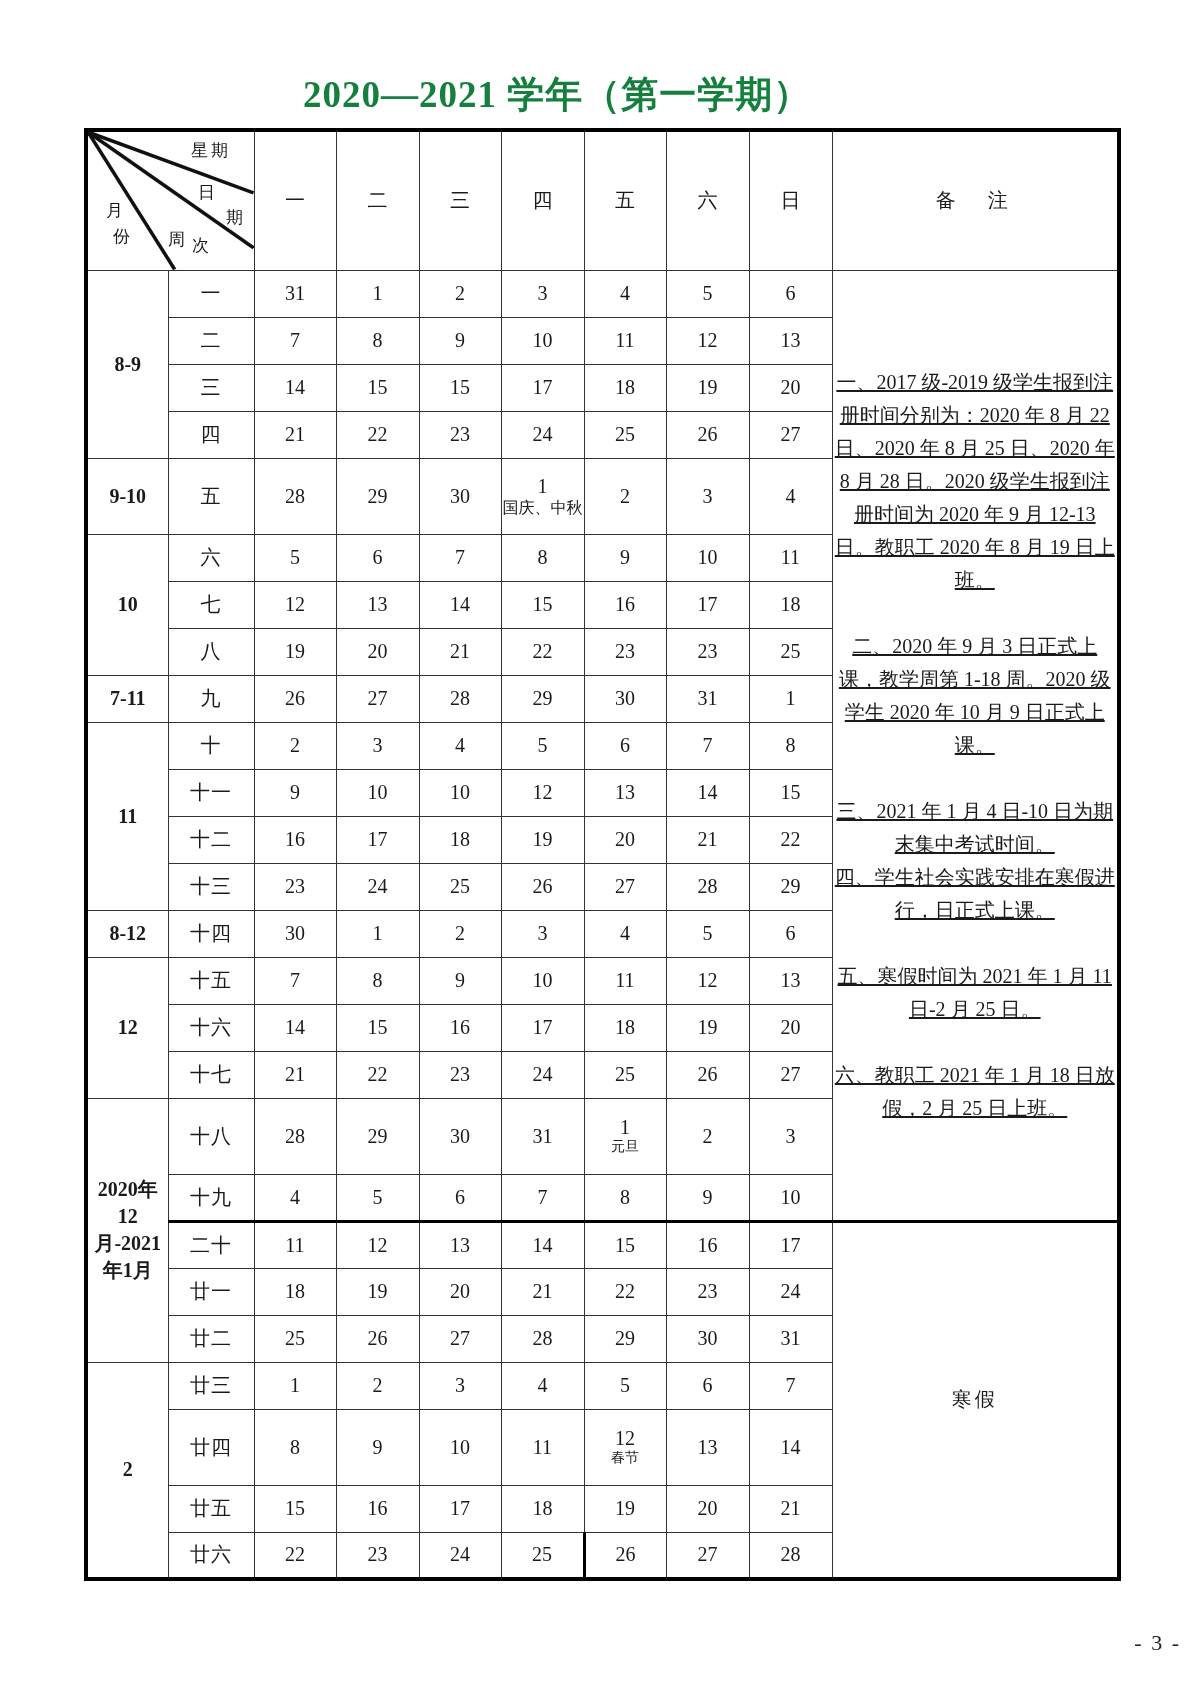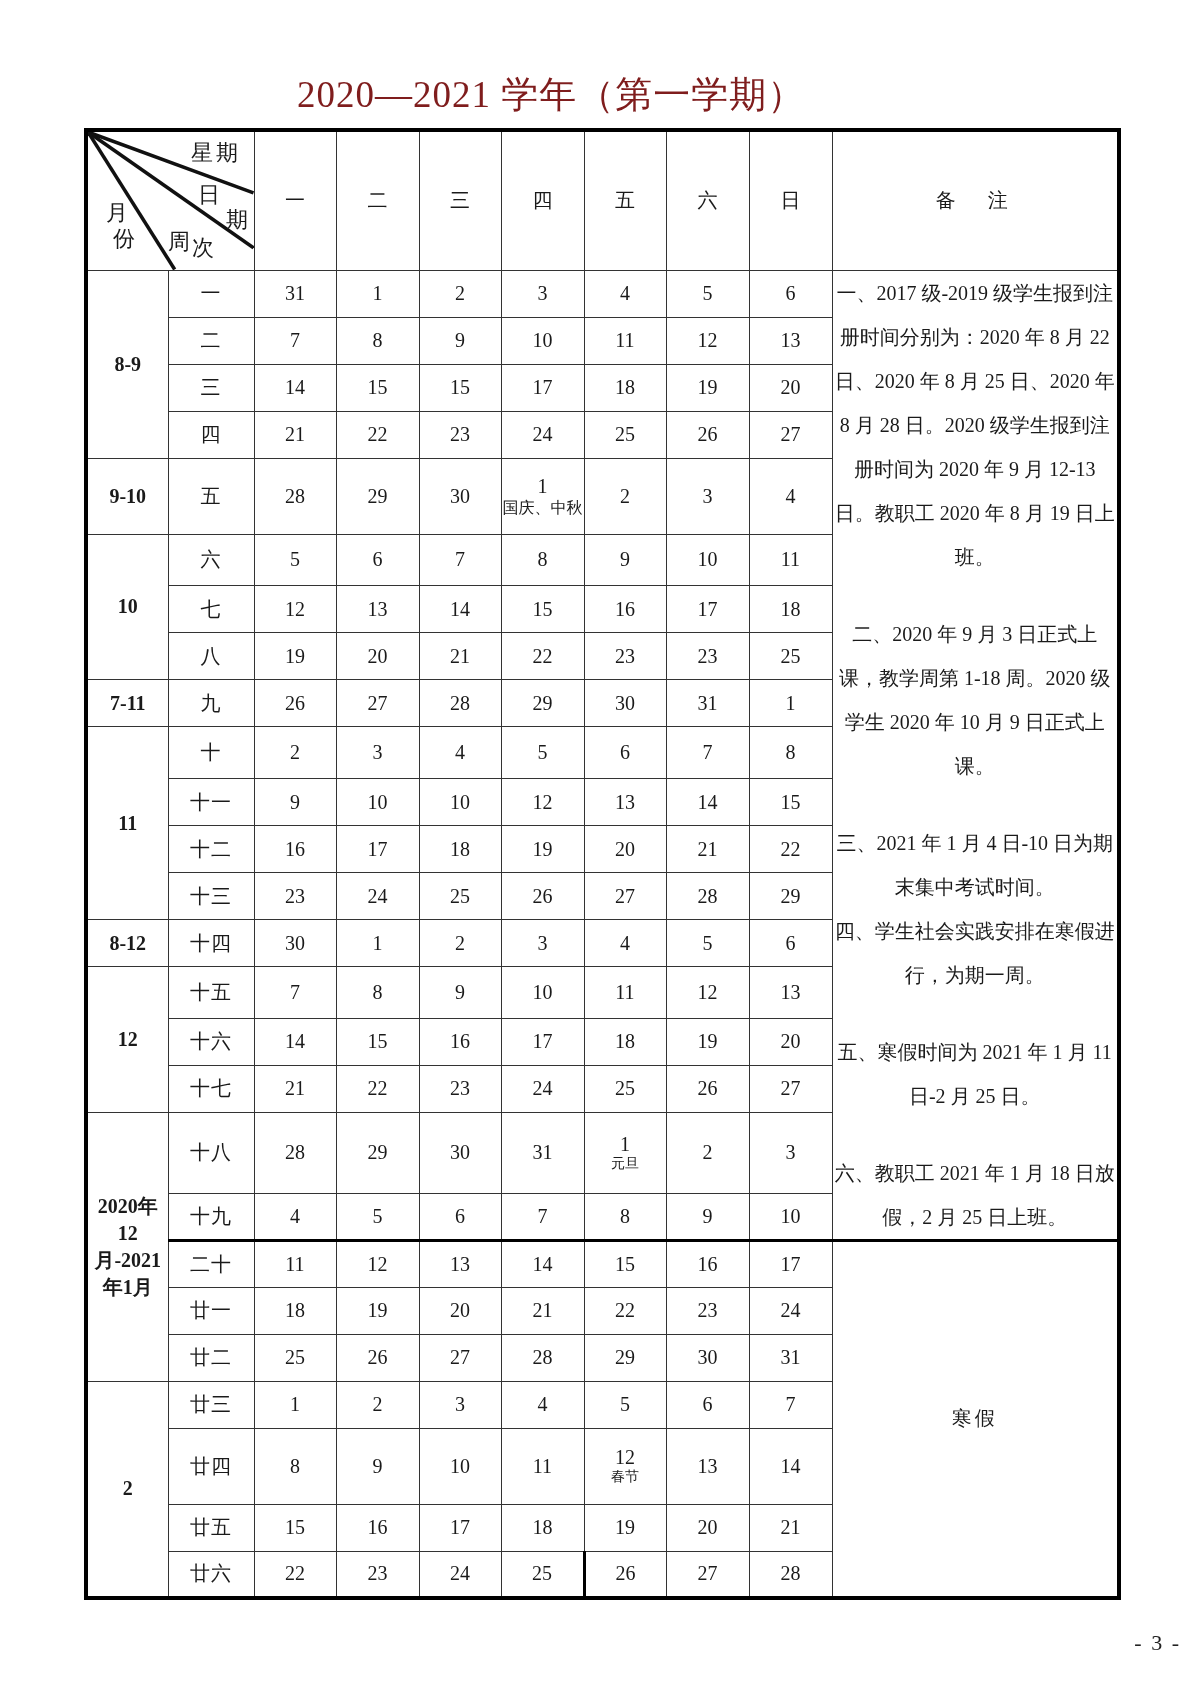--- a/index.html
+++ b/index.html
@@ -5,25 +5,25 @@
   html,body{margin:0;padding:0;background:#ffffff;}
   .page{
     position:relative;
     width:1199px;height:1696px;
     background:#fff;
     font-family:"Liberation Serif","DejaVu Serif",serif;
     color:#1a1a1a;
     overflow:hidden;
   }
   .title{
-    position:absolute;top:70px;left:6px;width:1090px;
+    position:absolute;top:70px;left:12px;width:1090px;
     text-align:center;
-    font-size:37px;font-weight:normal;
+    font-size:37px;font-weight:bold;
     letter-spacing:1px;
-    color:#7f1d1d;
+    color:#15803d;
   }
   table.cal{
     position:absolute;left:84px;top:128px;
     width:1033px;
     border-collapse:collapse;
     table-layout:fixed;
     border:4px solid #000;
   }
   table.cal th,table.cal td{
     border:1px solid #333;
@@ -35,41 +35,42 @@
   }
   thead tr{height:140px;}
   tbody tr{height:47px;}
   tbody tr.tall{height:76px;}
   thead th{border-bottom:3px solid #000;font-weight:normal;}
   th.day-h{font-size:21px;}
   th.remarks-h{font-size:21px;letter-spacing:6px;}
   
   th.corner{position:relative;padding:0;}
   th.corner svg{position:absolute;left:0;top:0;width:100%;height:100%;display:block;}
-  th.corner .clab{position:absolute;font-size:22px;line-height:1;white-space:nowrap;}
+  th.corner .clab{position:absolute;font-size:17px;line-height:1;white-space:nowrap;}
   .c-week{left:103px;top:10px;letter-spacing:3px;}
   .c-d1{left:110px;top:52px;}
   .c-d2{left:138px;top:77px;}
   .c-m1{left:18px;top:70px;}
   .c-m2{left:25px;top:96px;}
   .c-w1{left:80px;top:99px;}
   .c-w2{left:104px;top:105px;}
   
   td.month{font-weight:bold;font-size:21px;line-height:1.35;padding:0 9px;}
   td.week{font-size:21px;letter-spacing:1px;}
   td.day{font-size:20px;}
   td.day .num{line-height:1.15;}
   td.day .holiday{font-size:14px;line-height:1.2;}
   td.day .holiday.small{font-size:16px;}
   td.remarks{
     vertical-align:top;
     text-align:justify;
     padding:84px 8px 0 13px;
     font-size:21px;
-    line-height:44px;
+    line-height:33px;
+    text-decoration:underline;
   }
   .note{margin-top:33px;}
   .note:first-child,.note.no-gap{margin-top:0;}
   td.vacation{font-size:22px;letter-spacing:3px;text-align:center;vertical-align:middle;margin-top:24px;}
   .thick-top{border-top:3px solid #000 !important;}
   .thick-left{border-left:3px solid #000 !important;}
   .pagenum{
     position:absolute;right:18px;top:1630px;
     font-size:22px;letter-spacing:2px;
     color:#222;
@@ -129,21 +130,21 @@
           <td class="day">1</td>
           <td class="day">2</td>
           <td class="day">3</td>
           <td class="day">4</td>
           <td class="day">5</td>
           <td class="day">6</td>
           <td class="remarks" rowspan="19">
             <div class="note">一、2017 级-2019 级学生报到注册时间分别为：2020 年 8 月 22 日、2020 年 8 月 25 日、2020 年 8 月 28 日。2020 级学生报到注册时间为 2020 年 9 月 12-13 日。教职工 2020 年 8 月 19 日上班。</div>
             <div class="note">二、2020 年 9 月 3 日正式上课，教学周第 1-18 周。2020 级学生 2020 年 10 月 9 日正式上课。</div>
             <div class="note">三、2021 年 1 月 4 日-10 日为期末集中考试时间。</div>
-            <div class="note no-gap">四、学生社会实践安排在寒假进行，为期一周。</div>
+            <div class="note no-gap">四、学生社会实践安排在寒假进行，日正式上课。</div>
             <div class="note">五、寒假时间为 2021 年 1 月 11 日-2 月 25 日。</div>
             <div class="note">六、教职工 2021 年 1 月 18 日放假，2 月 25 日上班。</div>
           </td>
         </tr>
         <tr>
           <td class="week">二</td>
           <td class="day">7</td>
           <td class="day">8</td>
           <td class="day">9</td>
           <td class="day">10</td>

